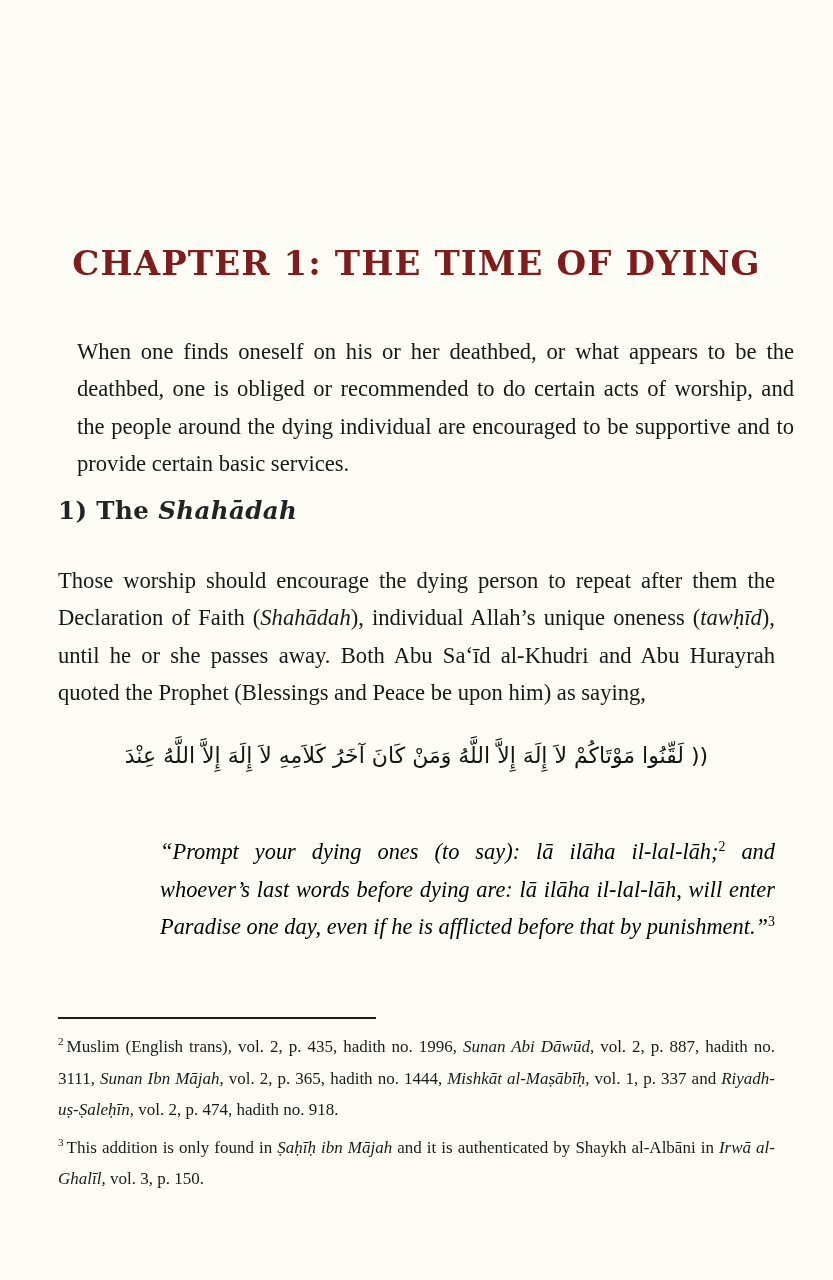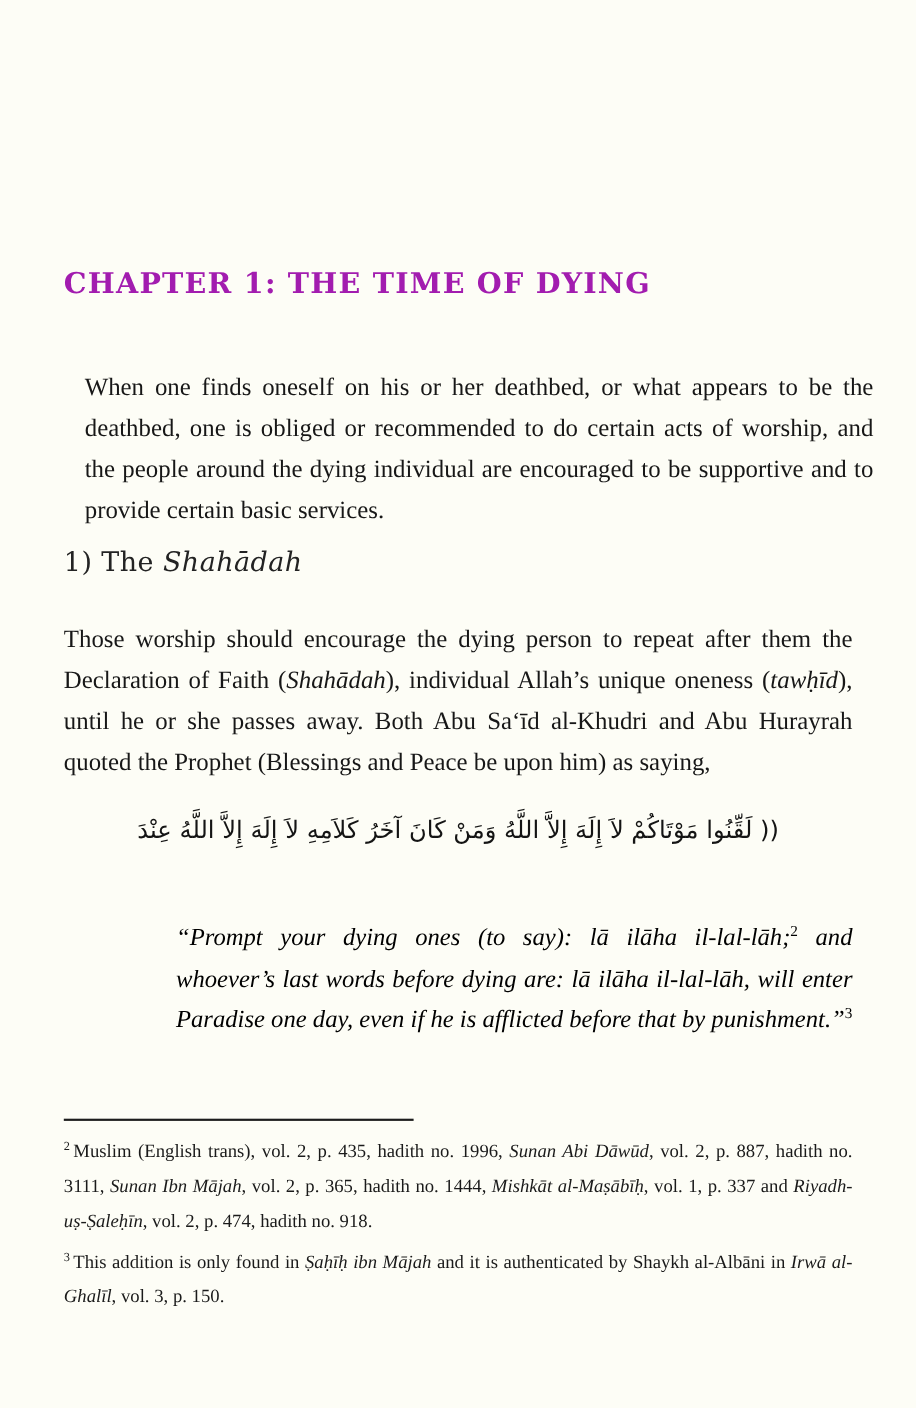--- a/index.html
+++ b/index.html
@@ -33,26 +33,26 @@
   }
 
   
   .chapter-title {
     margin: 0;
     padding: 0;
     position: absolute;
     left: 0;
     top: 243px;
     width: 717px;
-    text-align: left;
+    text-align: center;
     font-family: "DejaVu Serif", "Liberation Serif", serif;
     font-weight: bold;
-    font-size: 26px;
+    font-size: 34px;
     letter-spacing: 1.1px;
-    color: #a21caf;
+    color: #7f1d1d;
     white-space: nowrap;
   }
 
   
   .body-par {
     position: absolute;
     left: 0;
     width: 717px;
     margin: 0;
     text-align: justify;
@@ -68,21 +68,21 @@
     text-align: left;
   }
 
   
   .section-heading {
     position: absolute;
     left: 0;
     top: 496px;
     margin: 0;
     font-family: "DejaVu Serif", "Liberation Serif", serif;
-    font-weight: normal;
+    font-weight: bold;
     font-size: 24.5px;
     letter-spacing: 0.4px;
     color: #232323;
     white-space: nowrap;
   }
   .section-heading .term {
     font-style: italic;
   }
 
   

